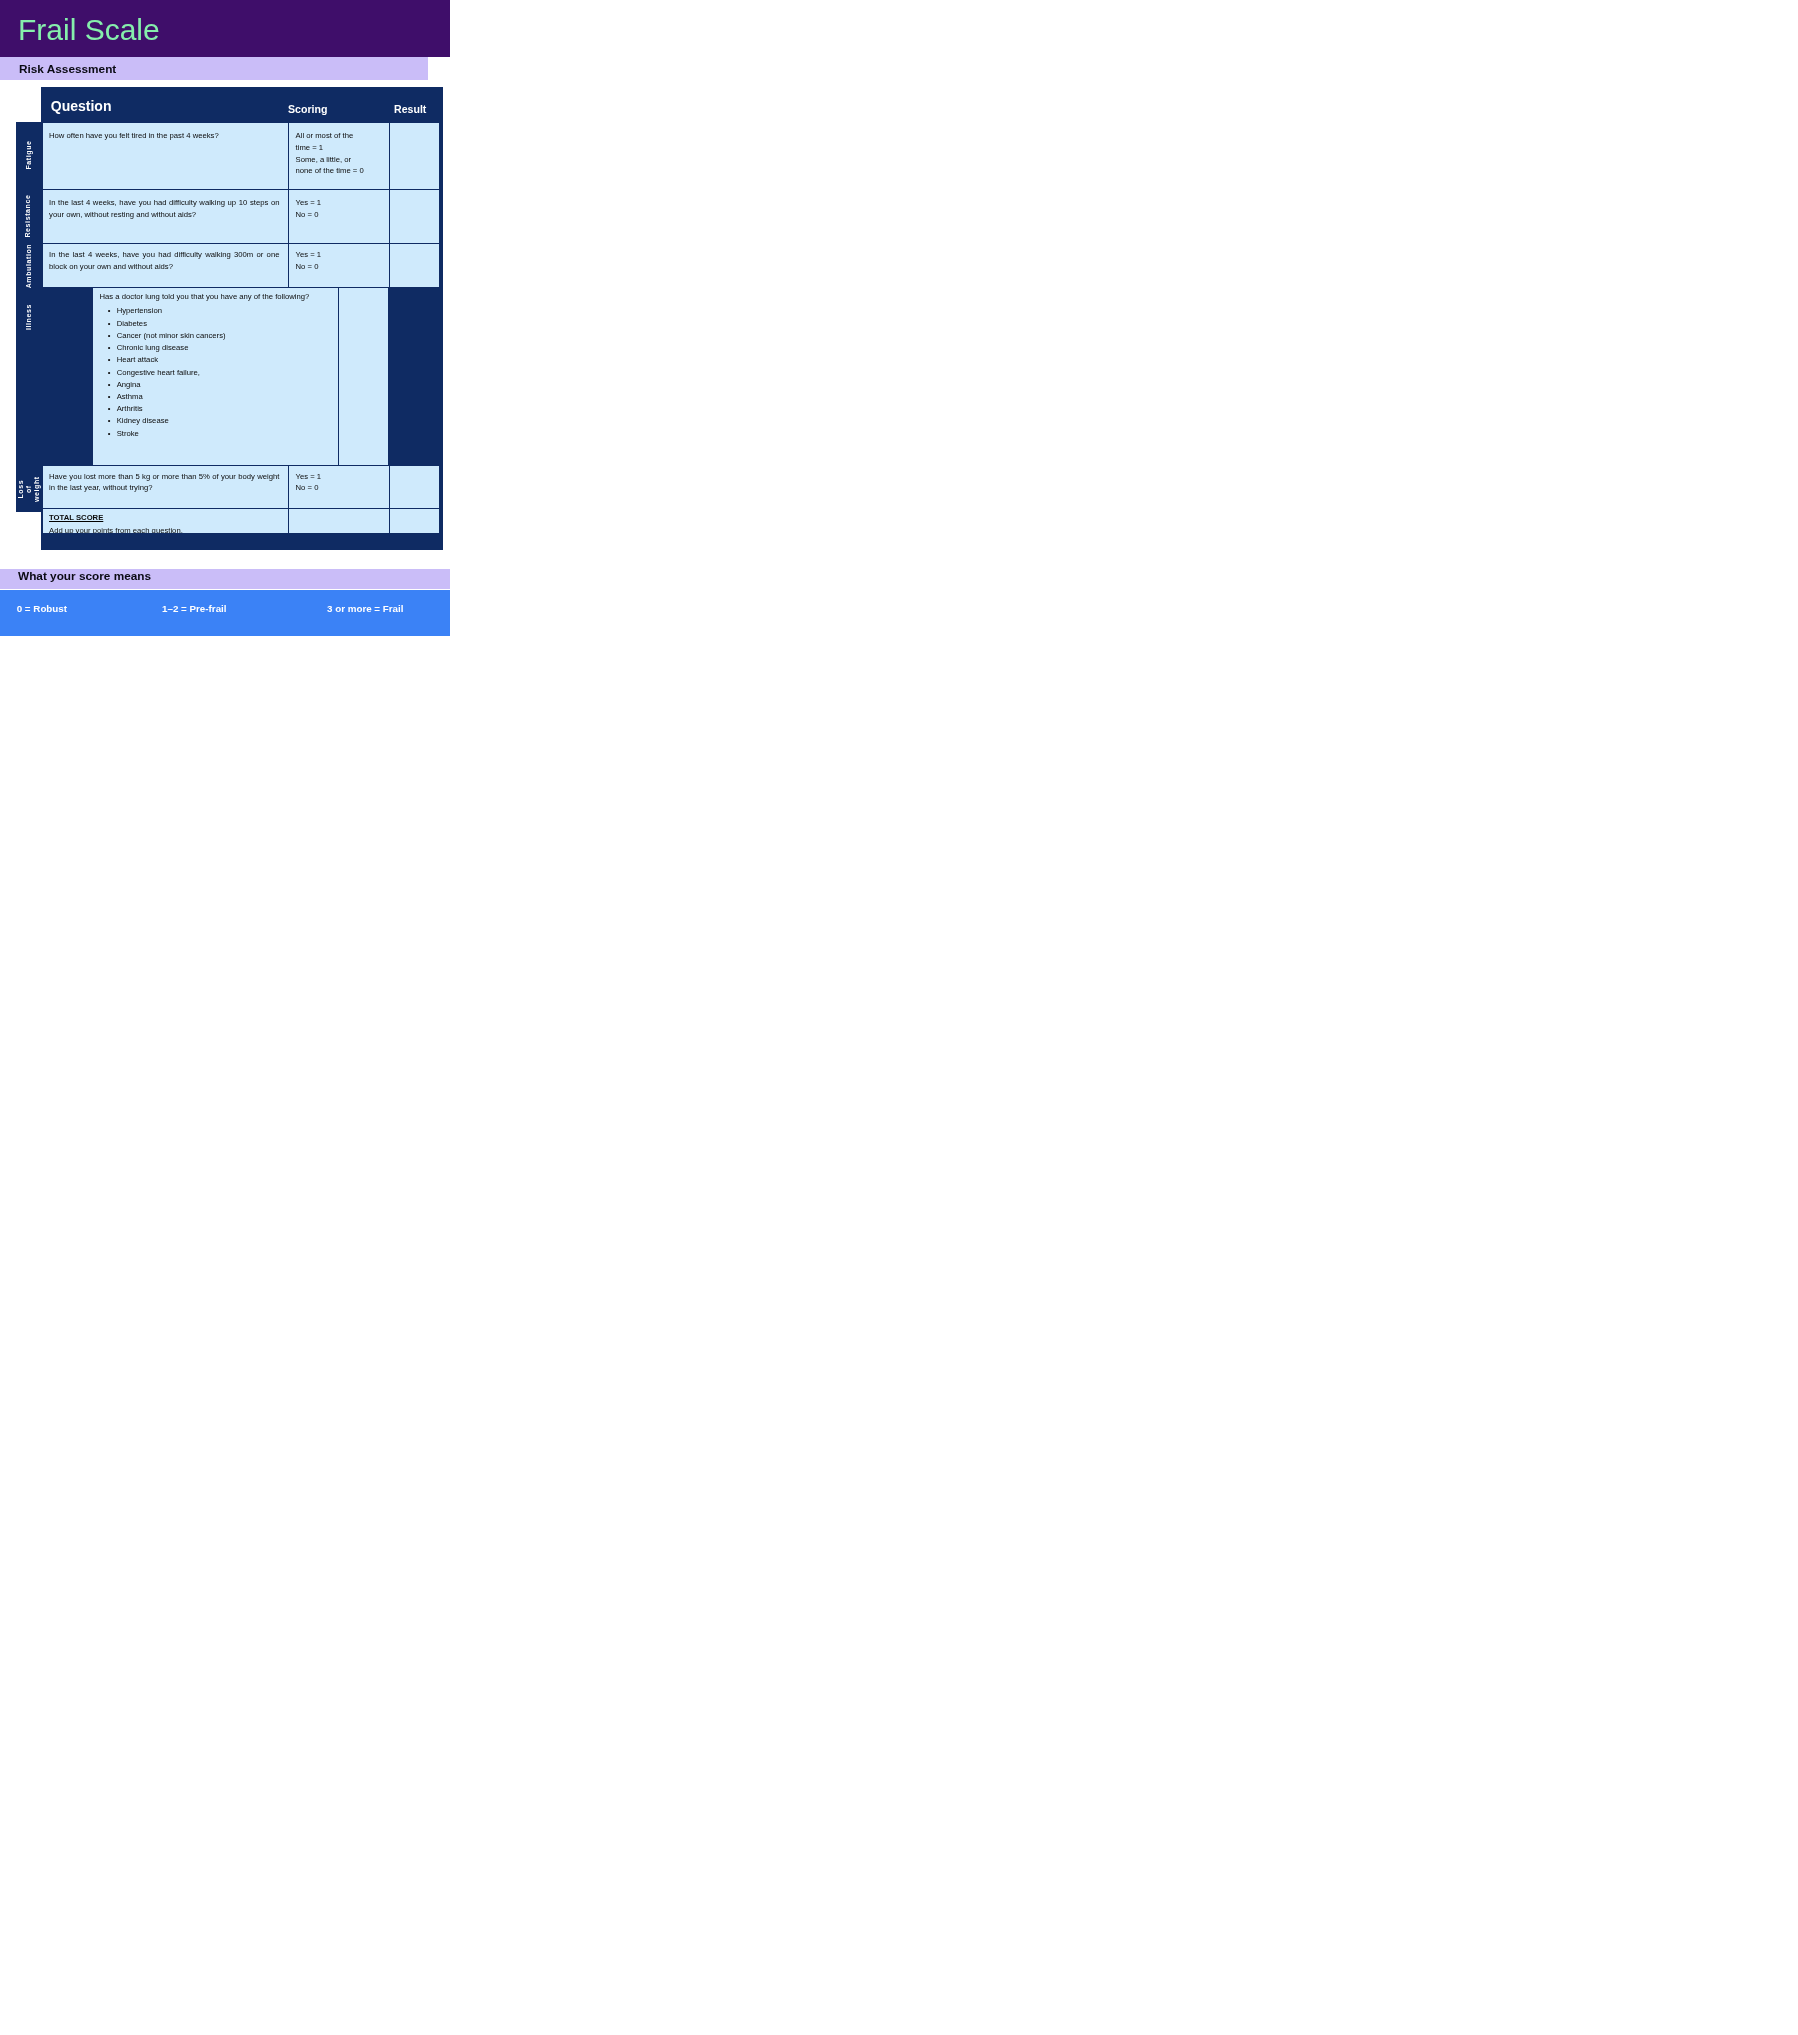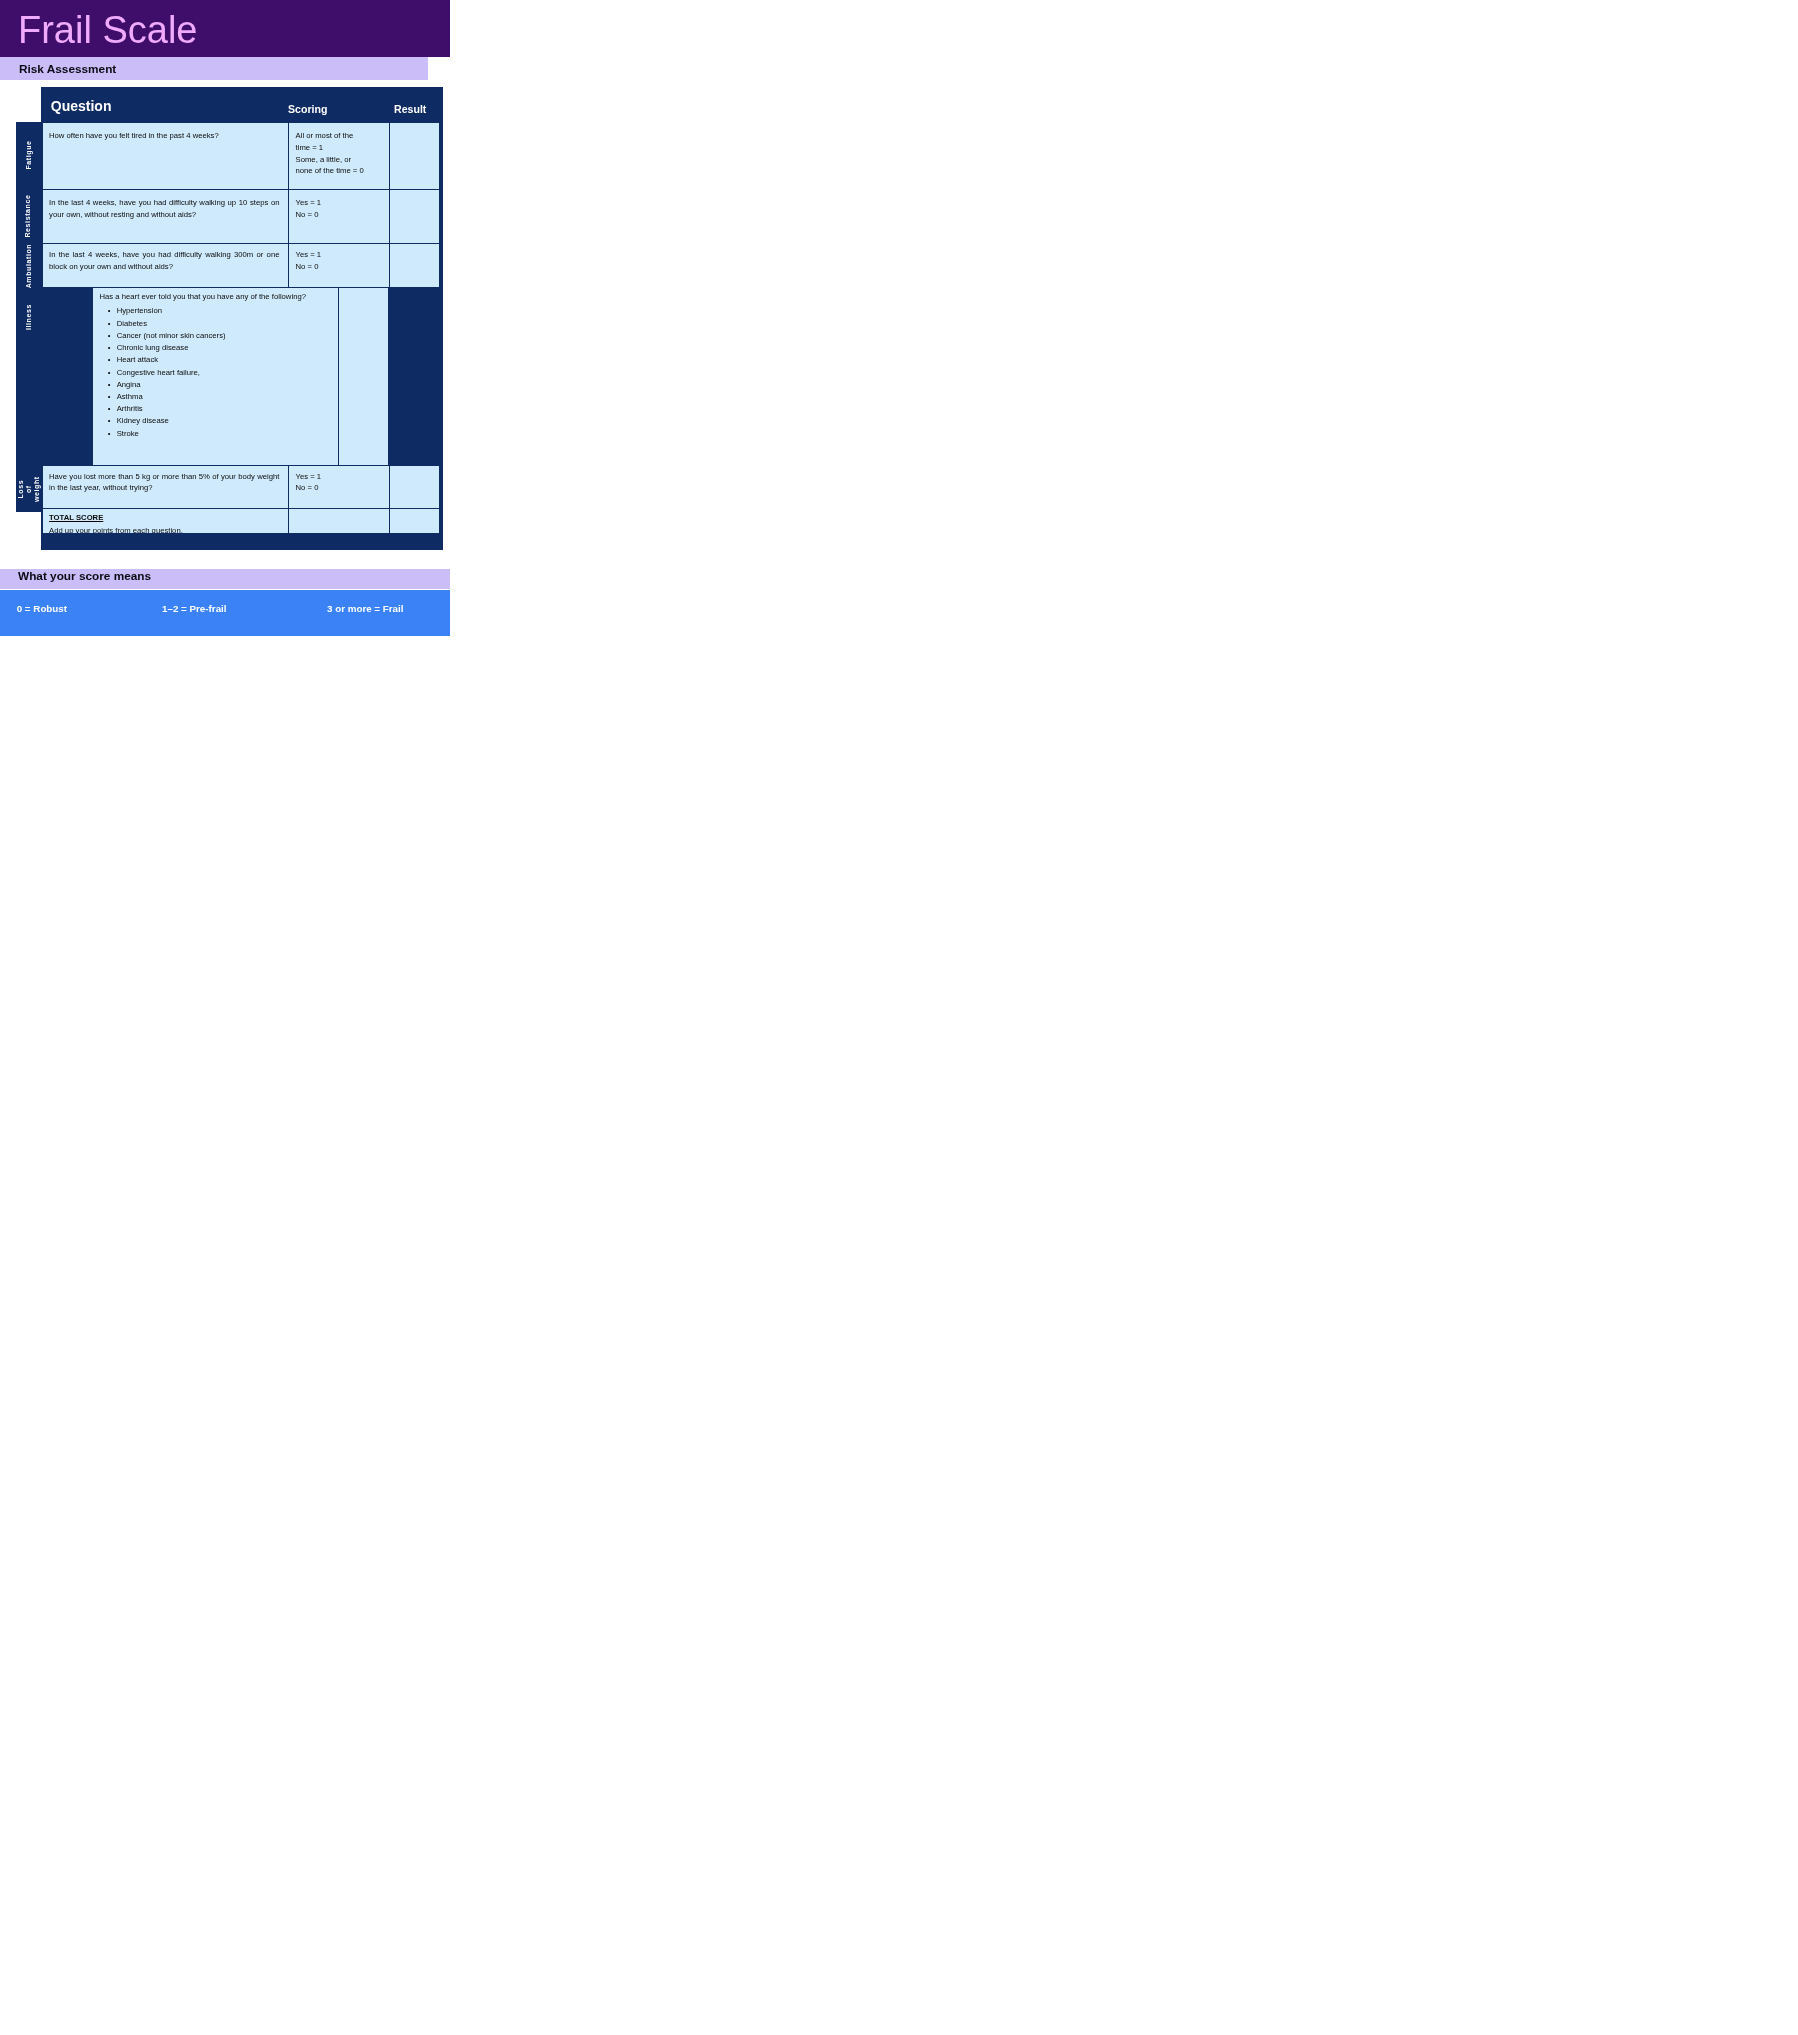--- a/index.html
+++ b/index.html
@@ -1,21 +1,21 @@
 <!DOCTYPE html>
 <html style="font-size:6.5px"><head>
 <meta charset="utf-8">
 <style>
   html,body{margin:0;padding:0;background:#ffffff;}
   body{font-family:"Liberation Sans", sans-serif;}
   .page{position:relative;width:450px;height:636px;background:#ffffff;overflow:hidden;}
 
   
   .band-title{position:absolute;left:0;top:0;width:450px;height:57px;background:#3f0e6a;display:flex;align-items:center;}
-  .band-title .title{color:#f0abfc;font-size:38px;font-weight:500;letter-spacing:0;margin-left:18px;line-height:1;padding-top:2.4px;}
+  .band-title .title{color:#86efac;font-size:30px;font-weight:500;letter-spacing:0;margin-left:18px;line-height:1;padding-top:2.4px;}
   .band-sub{position:absolute;left:0;top:57px;width:428px;height:23px;background:#cabdf8;display:flex;align-items:center;}
   .band-sub .sub{color:#0b0b14;font-size:11.8px;font-weight:700;margin-left:19px;}
 
   
   .sidebar{position:absolute;left:15.5px;top:122px;width:26.5px;height:390px;background:#0f2b63;}
   .cat{position:absolute;left:0;width:26.5px;display:flex;align-items:center;justify-content:center;}
   .cat span{transform:rotate(-90deg);color:#ffffff;font-weight:700;font-size:7px;letter-spacing:0.6px;white-space:pre-line;text-align:center;line-height:8.1px;}
   .cat-fatigue{top:0;height:66px;}
   .cat-resistance{top:68px;height:53px;}
   .cat-ambulation{top:123px;height:43px;}
@@ -133,21 +133,21 @@
       </div>
       <div class="cell c-s r3">
         <div class="stext">Yes = 1
 No = 0</div>
       </div>
       <div class="cell c-r r3"></div>
     </div>
 
     <div class="trow">
       <div class="cell c-q r4">
-        <p class="qtext">Has a heart ever told you that you have any of the following?</p>
+        <p class="qtext">Has a doctor lung told you that you have any of the following?</p>
         <ul class="illness-list">
           <li>Hypertension</li>
           <li>Diabetes</li>
           <li>Cancer (not minor skin cancers)</li>
           <li>Chronic lung disease</li>
           <li>Heart attack</li>
           <li>Congestive heart failure,</li>
           <li>Angina</li>
           <li>Asthma</li>
           <li>Arthritis</li>

